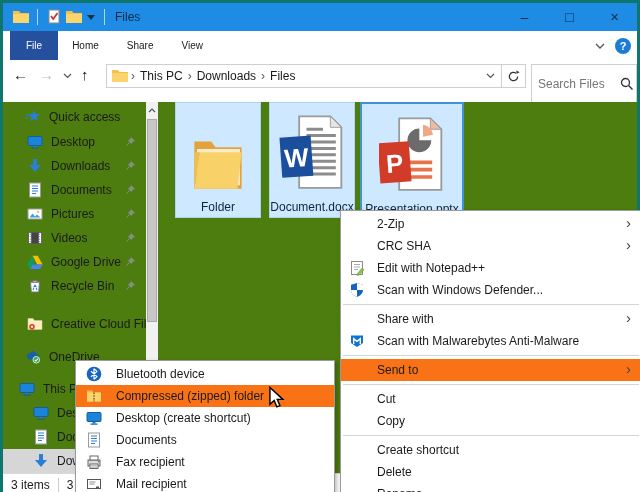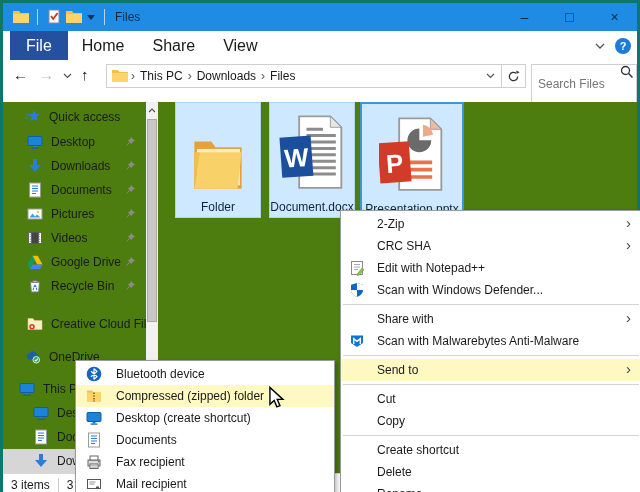--- a/index.html
+++ b/index.html
@@ -15,38 +15,38 @@
   .qat-ico{width:16px;height:16px;display:inline-block;margin:0 2px;}
   .dd-tri{width:0;height:0;border-left:4px solid transparent;border-right:4px solid transparent;
           border-top:5px solid #103050;margin:0 3px;}
   .wctrl{position:absolute;right:0;top:0;height:28px;display:flex;}
   .wctrl div{width:45px;height:28px;display:flex;align-items:center;justify-content:center;
              font-size:14px;color:#102a43;}
 
   
   .ribbon{position:absolute;left:0;top:28px;right:0;height:29px;background:#fff;
           border-bottom:1px solid #e4e4e4;display:flex;align-items:stretch;}
-  .tab{display:flex;align-items:center;padding:0 14px;font-size:16px;color:#1a1a1a;}
+  .tab{display:flex;align-items:center;padding:0 14px;font-size:10px;color:#1a1a1a;}
   .tab.file{background:#24509e;color:#fff;margin-left:7px;padding:0 16px;}
   .ribbon-right{position:absolute;right:6px;top:28px;height:29px;display:flex;align-items:center;gap:10px;}
   .helpq{width:16px;height:16px;border-radius:50%;background:#1c7cd6;color:#fff;font-weight:bold;
          font-size:11px;display:flex;align-items:center;justify-content:center;}
 
   
   .addr{position:absolute;left:0;top:57px;right:0;height:33px;background:#fff;}
   .navbtn{position:absolute;top:6px;font-size:15px;color:#1a1a1a;}
   .navbtn.dis{color:#b9b9b9;}
   .addrbox{position:absolute;left:103px;top:4px;width:420px;height:24px;border:1px solid #cfcfcf;
            display:flex;align-items:center;box-sizing:border-box;background:#fff;}
   .addrbox .crumb{margin:0 2px;white-space:nowrap;}
   .addrbox .csep{color:#555;margin:0 3px;font-size:12px;}
   .addrbox .spring{flex:1;}
   .refresh-seg{display:flex;align-items:center;height:100%;border-left:1px solid #cfcfcf;padding:0 5px;}
   .searchbox{position:absolute;left:528px;top:4px;width:106px;height:40px;border:1px solid #cfcfcf;
-             display:flex;box-sizing:border-box;}
+             display:flex;align-items:center;box-sizing:border-box;}
   .searchbox input{border:0;outline:0;width:80px;font:12px "Liberation Sans",sans-serif;
                    padding-left:6px;color:#333;background:transparent;}
 
   
   .content{position:absolute;left:0;top:99px;right:0;height:380px;background:#4d7c0f;text-align:right;}
   .sidebar{position:absolute;left:0;top:0;width:143px;height:380px;overflow:hidden;}
   .srow{position:absolute;left:0;width:143px;height:24px;display:flex;align-items:center;
         box-sizing:border-box;padding-left:24px;}
   .srow .lbl{margin-left:8px;white-space:nowrap;overflow:hidden;}
   .srow .pin{position:absolute;right:10px;width:13px;height:13px;}
@@ -62,21 +62,21 @@
         display:flex;flex-direction:column;align-items:center;justify-content:flex-end;padding-bottom:3px;}
   .tile .fname{font-size:12px;color:#10253a;margin-top:8px;white-space:nowrap;}
   .tile.focus{border:2px solid #3f93d8;}
 
   
   .ctxmenu{position:absolute;left:337px;top:207px;width:302px;background:#fff;border:1px solid #9b9b9b;
            box-shadow:2px 2px 4px rgba(0,0,0,.25);padding:2px 0;box-sizing:border-box;z-index:50;}
   .mi{height:22px;display:flex;align-items:center;position:relative;padding-left:36px;font-size:12px;}
   .mi .micon{position:absolute;left:8px;top:3px;width:16px;height:16px;}
   .mi .subar{position:absolute;right:10px;font-size:15px;color:#444;top:1px;}
-  .mi.hl{background:#fef9c3;}
+  .mi.hl{background:#f97316;}
   .msep{border-top:1px solid #d4d4d4;margin:3px 2px;}
 
   
   .submenu{position:absolute;left:72px;top:357px;width:260px;background:#fff;border:1px solid #9b9b9b;
            box-shadow:2px 2px 4px rgba(0,0,0,.25);padding:2px 0;box-sizing:border-box;z-index:60;height:135px;overflow:hidden;}
   .submenu .mi{padding-left:40px;}
   .submenu .micon{left:10px;}
 
   
   .statusbar{position:absolute;left:0;top:470px;right:0;height:22px;background:#fff;border-top:1px solid #d9d9d9;

